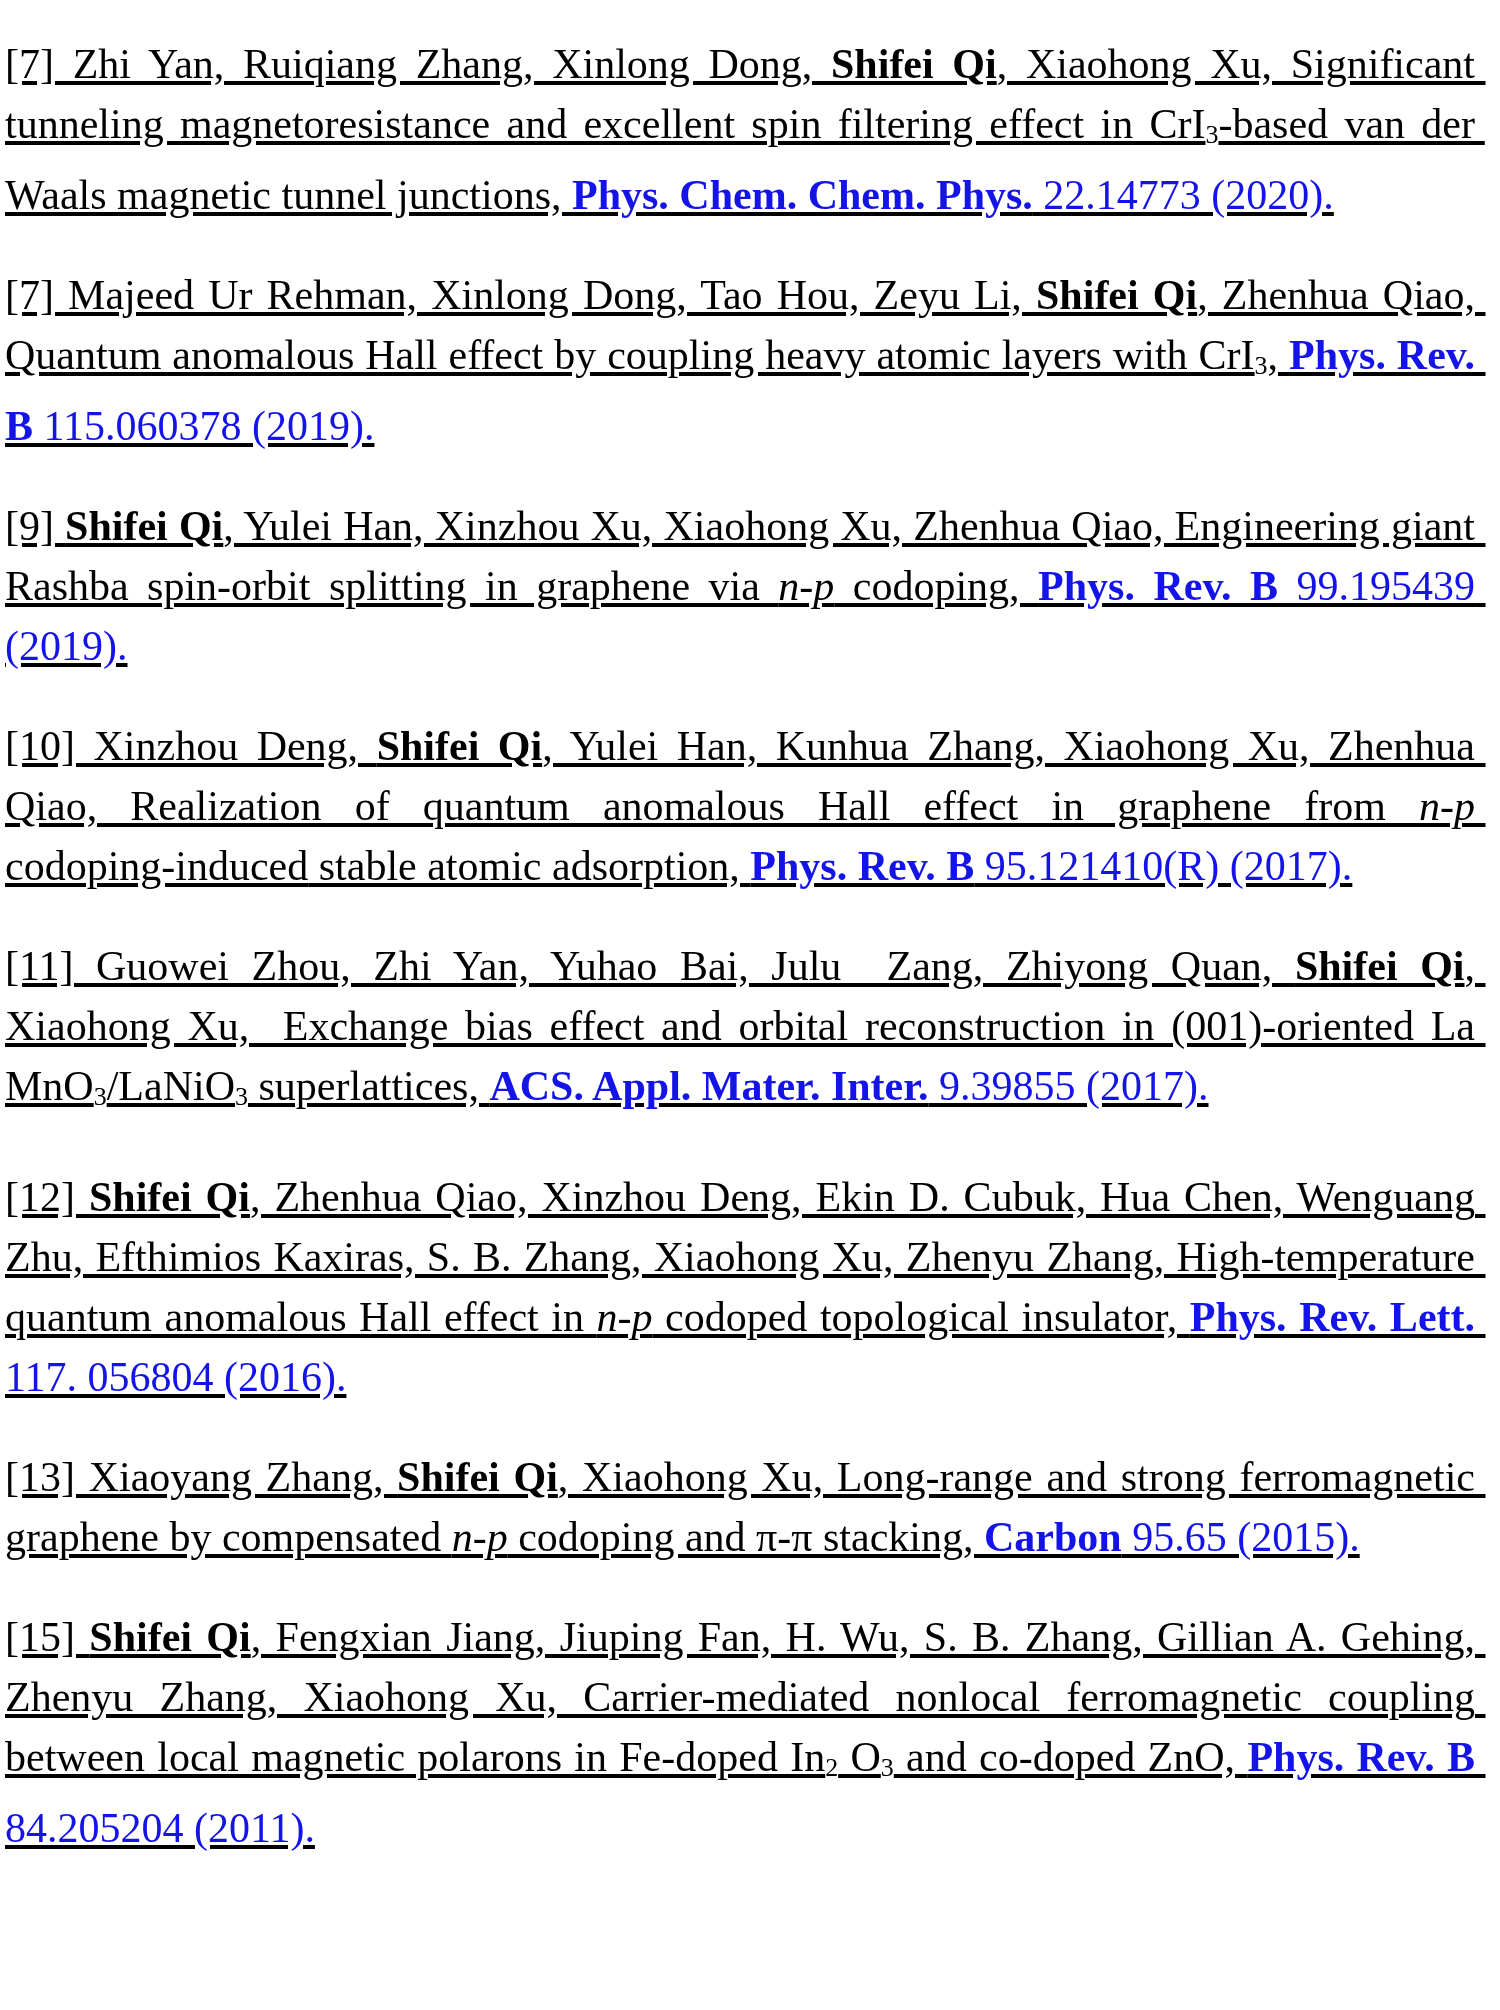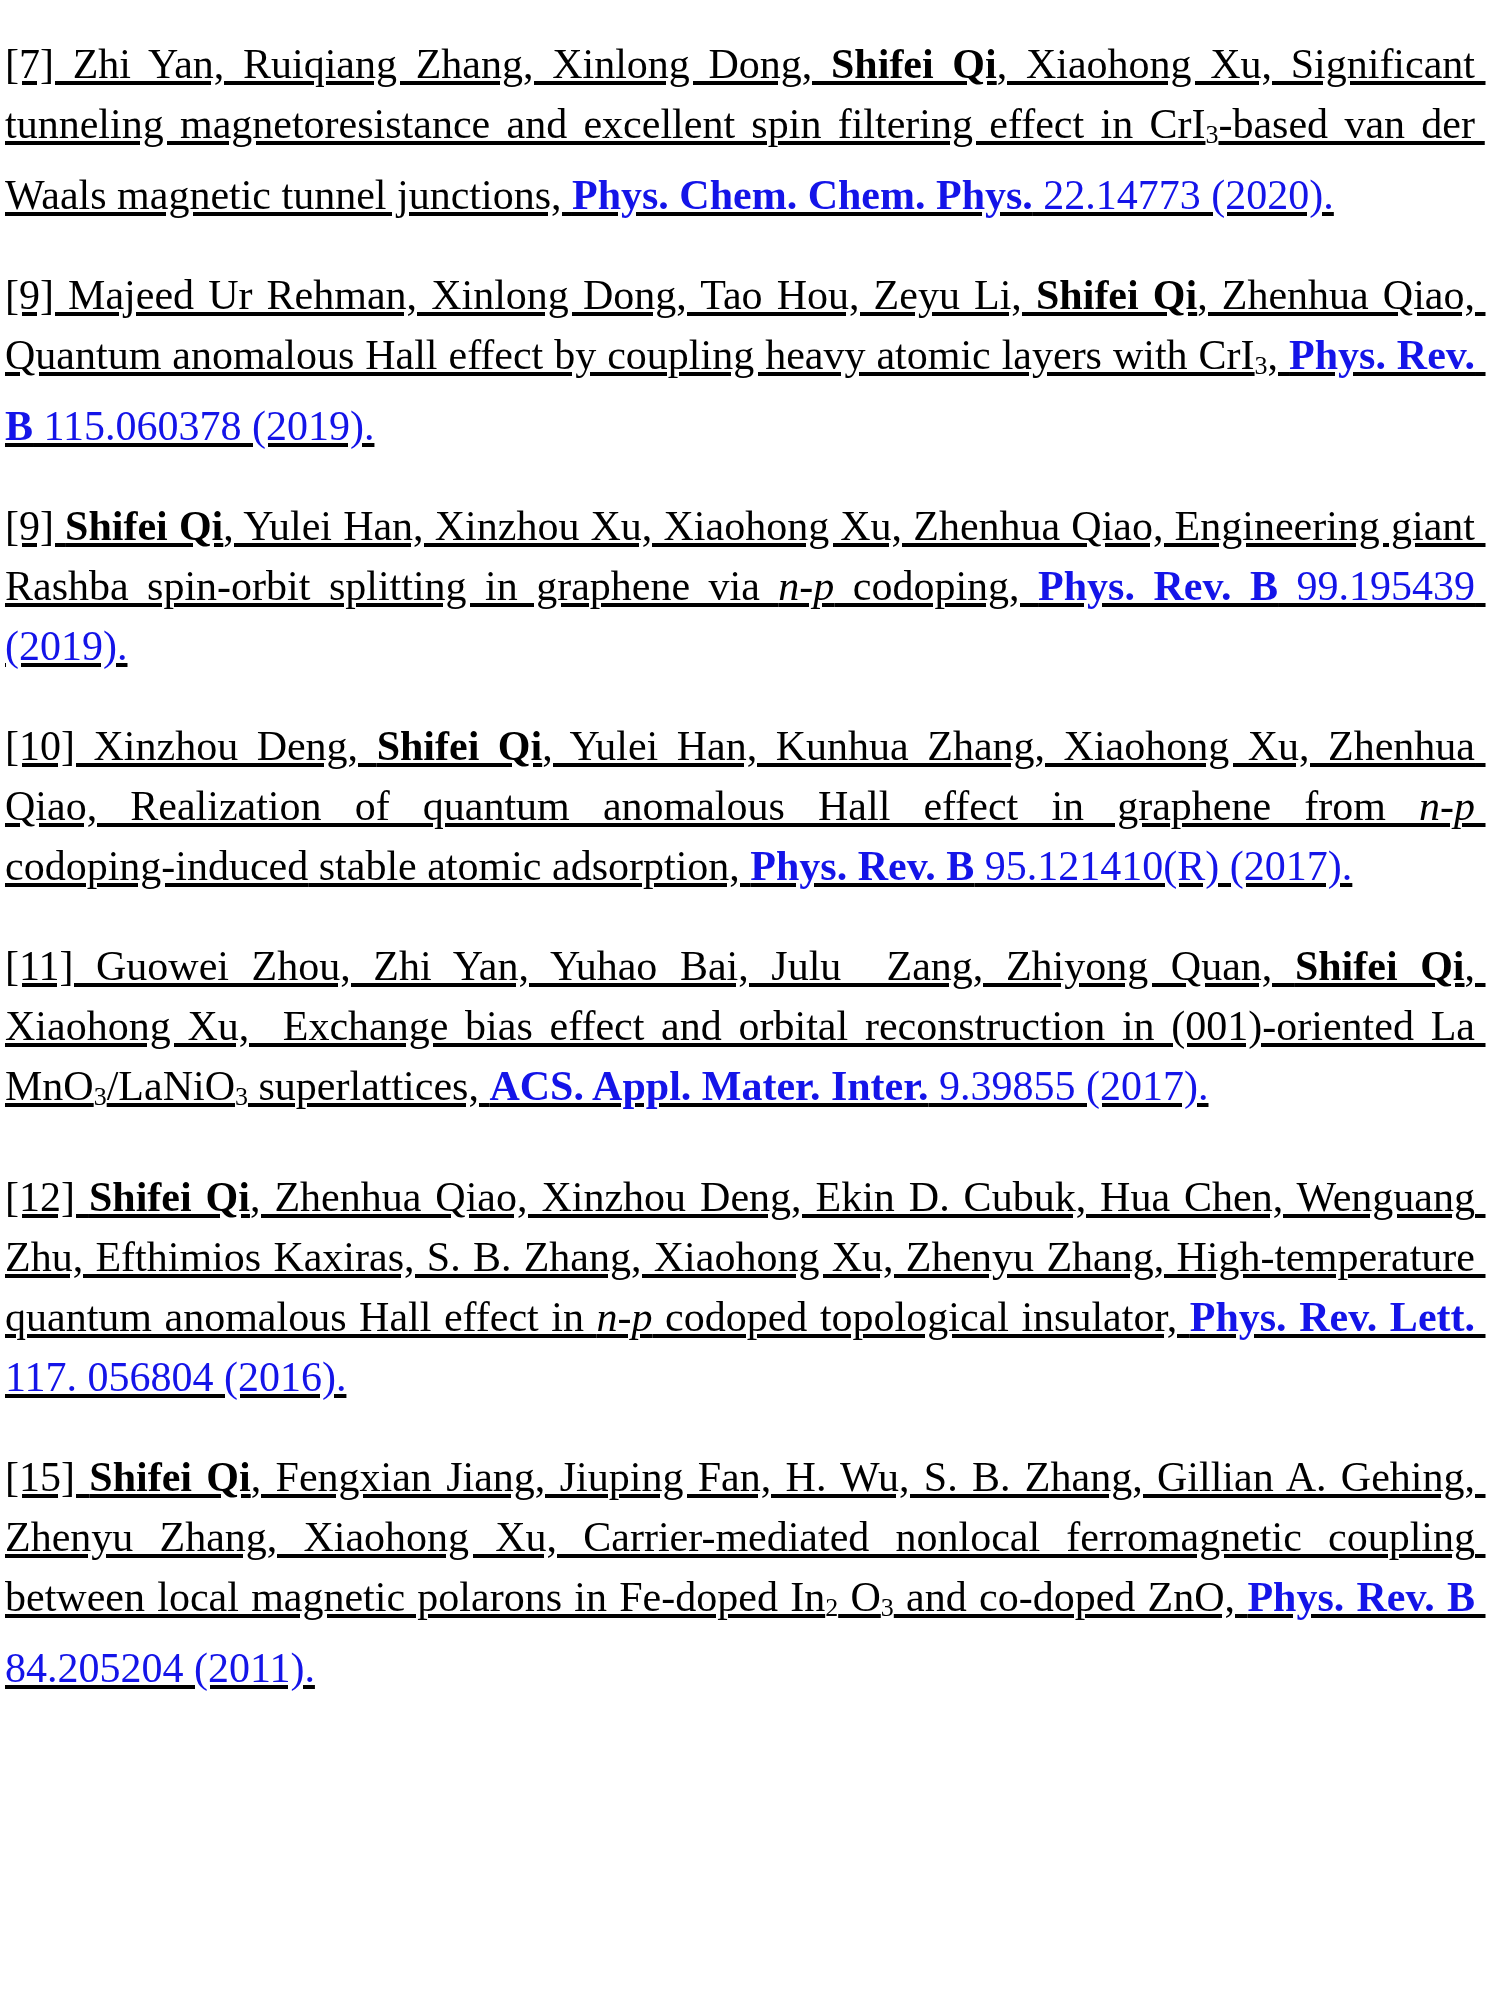--- a/index.html
+++ b/index.html
@@ -29,19 +29,20 @@
   .jb { color: var(--link); font-weight: bold; }
   .jn { color: var(--link); }
   .sub { font-size: 26px; vertical-align: -5px; }
   .nw { white-space: nowrap; }
 </style>
 </head>
 <body>
 
 <div class="doc" id="publication-list">
     <p class="ref"><span>[7] Zhi Yan, Ruiqiang Zhang, Xinlong Dong, </span><span class="b">Shifei Qi</span><span>, Xiaohong Xu, Significant tunneling magnetoresistance and excellent spin filtering effect in CrI</span><span class="sub">3</span><span>-based van der Waals magnetic tunnel junctions, </span><span class="jb">Phys. Chem. Chem. Phys.</span><span class="jn"> 22.14773 (2020).</span></p>
-    <p class="ref"><span>[9] Majeed Ur Rehman, Xinlong Dong, Tao Hou, Zeyu Li, </span><span class="b">Shifei Qi</span><span>, Zhenhua Qiao, Quantum anomalous Hall effect by coupling heavy atomic layers with CrI</span><span class="sub">3</span><span>, </span><span class="jb">Phys. Rev. B</span><span class="jn"> 115.060378 (2019).</span></p>
+    <p class="ref"><span>[7] Majeed Ur Rehman, Xinlong Dong, Tao Hou, Zeyu Li, </span><span class="b">Shifei Qi</span><span>, Zhenhua Qiao, Quantum anomalous Hall effect by coupling heavy atomic layers with CrI</span><span class="sub">3</span><span>, </span><span class="jb">Phys. Rev. B</span><span class="jn"> 115.060378 (2019).</span></p>
     <p class="ref"><span>[9] </span><span class="b">Shifei Qi</span><span>, Yulei Han, Xinzhou Xu, Xiaohong Xu, Zhenhua Qiao, Engineering giant Rashba spin-orbit splitting in graphene via </span><span class="i">n-p</span><span> codoping, </span><span class="jb">Phys. Rev. B</span><span class="jn"> 99.195439 (2019).</span></p>
     <p class="ref"><span>[10] Xinzhou Deng, </span><span class="b">Shifei Qi</span><span>, Yulei Han, Kunhua Zhang, Xiaohong Xu, Zhenhua Qiao, Realization of quantum anomalous Hall effect in graphene from </span><span class="i">n-p</span><span> </span><span class="nw">codoping-induced</span><span> stable atomic adsorption, </span><span class="jb">Phys. Rev. B</span><span class="jn"> 95.121410(R) (2017).</span></p>
     <p class="ref"><span>[11] Guowei Zhou, Zhi Yan, Yuhao Bai, Julu  Zang, Zhiyong Quan, </span><span class="b">Shifei Qi</span><span>, Xiaohong Xu,  Exchange bias effect and orbital reconstruction in (001)-oriented La MnO</span><span class="sub">3</span><span>/LaNiO</span><span class="sub">3</span><span> superlattices, </span><span class="jb">ACS. Appl. Mater. Inter.</span><span class="jn"> 9.39855 (2017).</span></p>
     <p class="ref"><span>[12] </span><span class="b">Shifei Qi</span><span>, Zhenhua Qiao, Xinzhou Deng, Ekin D. Cubuk, Hua Chen, Wenguang Zhu, Efthimios Kaxiras, S. B. Zhang, Xiaohong Xu, Zhenyu Zhang, High-temperature quantum anomalous Hall effect in </span><span class="i">n-p</span><span> codoped topological insulator, </span><span class="jb">Phys. Rev. Lett.</span><span class="jn"> 117. 056804 (2016).</span></p>
+    <p class="ref"><span>[13] Xiaoyang Zhang, </span><span class="b">Shifei Qi</span><span>, Xiaohong Xu, Long-range and strong ferromagnetic graphene by compensated </span><span class="i">n-p</span><span> codoping and π-π stacking, </span><span class="jb">Carbon</span><span class="jn"> 95.65 (2015).</span></p>
     <p class="ref"><span>[15] </span><span class="b">Shifei Qi</span><span>, Fengxian Jiang, Jiuping Fan, H. Wu, S. B. Zhang, Gillian A. Gehing, Zhenyu Zhang, Xiaohong Xu, Carrier-mediated nonlocal ferromagnetic coupling between local magnetic polarons in Fe-doped In</span><span class="sub">2</span><span> O</span><span class="sub">3</span><span> and co-doped ZnO, </span><span class="jb">Phys. Rev. B</span><span class="jn"> 84.205204 (2011).</span></p>
   </div>
 
 </body></html>

